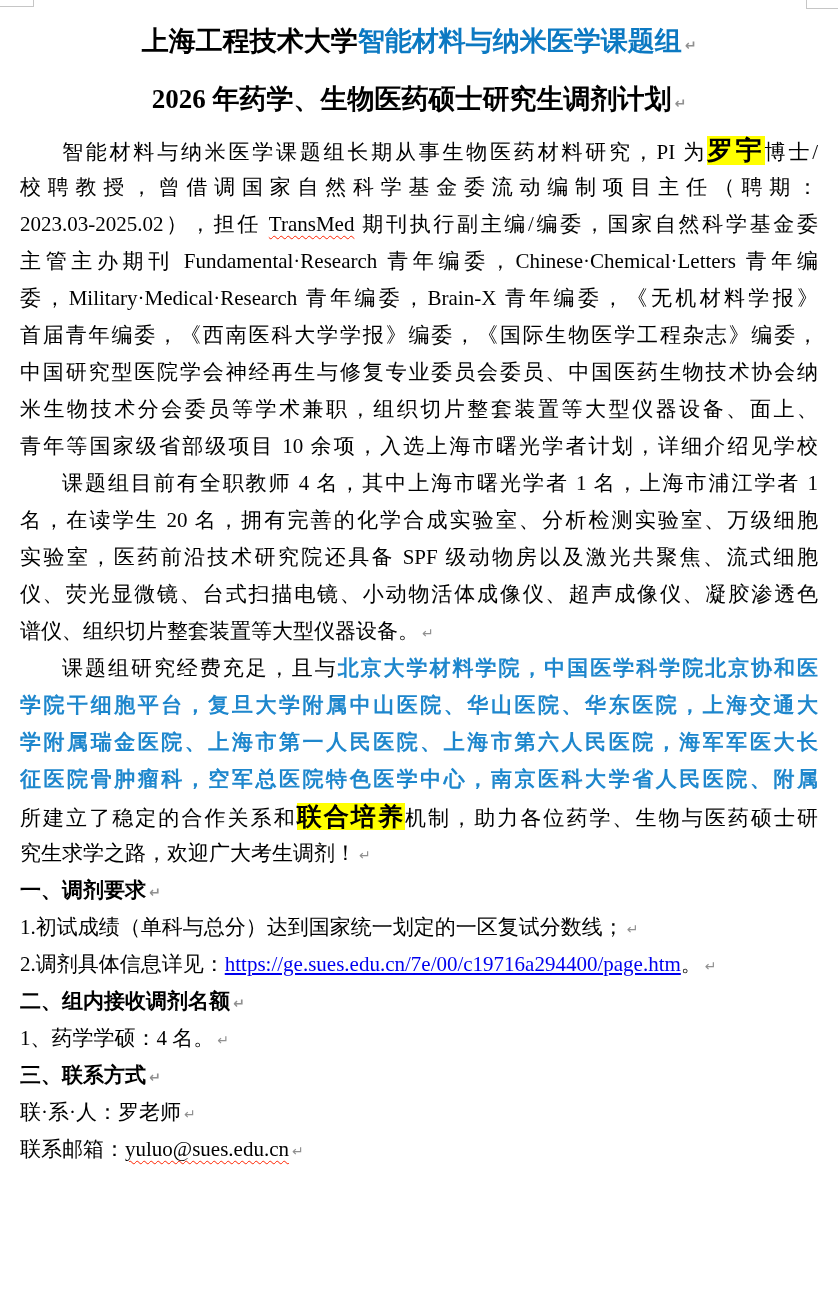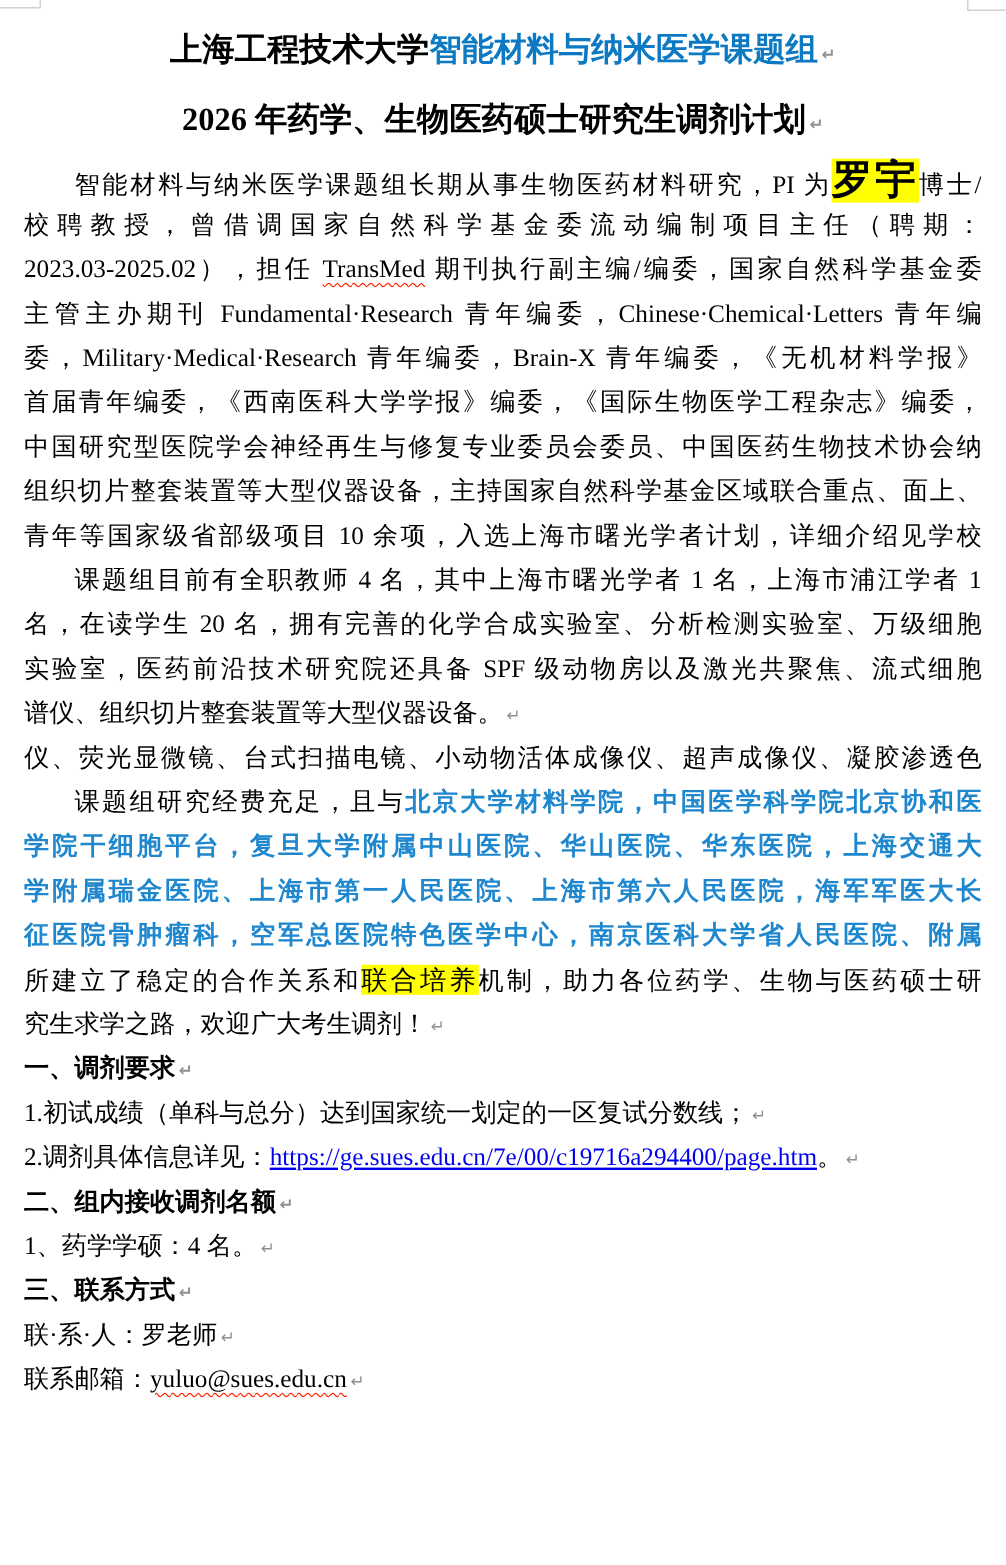--- a/index.html
+++ b/index.html
@@ -34,22 +34,22 @@
   .line.title{font-size:27px;font-weight:bold;line-height:58px;height:58px;}
   .line.gap-after{margin-bottom:4px;}
   .line.indent{text-indent:42px;}
   .line.heading{font-weight:bold;}
 
   .seg{color:#000;}
   .seg-b{color:#000;font-weight:bold;}
   .seg-title-black{color:#000;}
   .seg-title-blue{color:var(--title-blue);}
   .seg-blue{color:var(--inst-blue);font-weight:bold;}
-  .seg-hl-big{background:var(--hl);font-weight:bold;font-size:34px;}
-  .seg-hl{background:var(--hl);font-weight:normal;font-size:22px;}
+  .seg-hl-big{background:var(--hl);font-weight:bold;font-size:26px;}
+  .seg-hl{background:var(--hl);font-weight:bold;font-size:25px;}
   .seg-sq{
     text-decoration-line:underline;
     text-decoration-style:wavy;
     text-decoration-color:var(--sq-red);
     text-decoration-thickness:1px;
     text-underline-offset:4px;
   }
   a.seg-link{
     color:var(--link-blue);
     text-decoration:underline;
@@ -73,27 +73,27 @@
   <div id="doc">
       <div class="line title center"><span class="seg-title-black">上海工程技术大学</span><span class="seg-title-blue">智能材料与纳米医学课题组</span><span class="seg-mark">↵</span></div>
       <div class="line title center gap-after"><span class="seg-title-black">2026 年药学、生物医药硕士研究生调剂计划</span><span class="seg-mark">↵</span></div>
       <div class="line wrapjust indent"><span class="seg">智能材料与纳米医学课题组长期从事生物医药材料研究，PI 为</span><span class="seg-hl-big">罗宇</span><span class="seg">博士/</span></div>
       <div class="line wrapjust"><span class="seg">校聘教授，曾借调国家自然科学基金委流动编制项目主任（聘期：</span></div>
       <div class="line wrapjust"><span class="seg">2023.03-2025.02），担任 </span><span class="seg seg-sq">TransMed</span><span class="seg"> 期刊执行副主编/编委，国家自然科学基金委</span></div>
       <div class="line wrapjust"><span class="seg">主管主办期刊 Fundamental·Research 青年编委，Chinese·Chemical·Letters 青年编</span></div>
       <div class="line wrapjust"><span class="seg">委，Military·Medical·Research 青年编委，Brain-X 青年编委，《无机材料学报》</span></div>
       <div class="line wrapjust"><span class="seg">首届青年编委，《西南医科大学学报》编委，《国际生物医学工程杂志》编委，</span></div>
       <div class="line wrapjust"><span class="seg">中国研究型医院学会神经再生与修复专业委员会委员、中国医药生物技术协会纳</span></div>
-      <div class="line wrapjust"><span class="seg">组织切片整套装置等大型仪器设备，主持国家自然科学基金区域联合重点、面上、</span></div>
+      <div class="line wrapjust"><span class="seg">米生物技术分会委员等学术兼职，组织切片整套装置等大型仪器设备、面上、</span></div>
       <div class="line wrapjust"><span class="seg">青年等国家级省部级项目 10 余项，入选上海市曙光学者计划，详细介绍见学校</span></div>
       <div class="line wrapjust indent"><span class="seg">课题组目前有全职教师 4 名，其中上海市曙光学者 1 名，上海市浦江学者 1</span></div>
       <div class="line wrapjust"><span class="seg">名，在读学生 20 名，拥有完善的化学合成实验室、分析检测实验室、万级细胞</span></div>
       <div class="line wrapjust"><span class="seg">实验室，医药前沿技术研究院还具备 SPF 级动物房以及激光共聚焦、流式细胞</span></div>
+      <div class="line wrapjust"><span class="seg">仪、荧光显微镜、台式扫描电镜、小动物活体成像仪、超声成像仪、凝胶渗透色</span></div>
       <div class="line"><span class="seg">谱仪、组织切片整套装置等大型仪器设备。</span><span class="seg-mark">↵</span></div>
-      <div class="line wrapjust"><span class="seg">仪、荧光显微镜、台式扫描电镜、小动物活体成像仪、超声成像仪、凝胶渗透色</span></div>
       <div class="line wrapjust indent"><span class="seg">课题组研究经费充足，且与</span><span class="seg-blue">北京大学材料学院，中国医学科学院北京协和医</span></div>
       <div class="line wrapjust"><span class="seg-blue">学院干细胞平台，复旦大学附属中山医院、华山医院、华东医院，上海交通大</span></div>
       <div class="line wrapjust"><span class="seg-blue">学附属瑞金医院、上海市第一人民医院、上海市第六人民医院，海军军医大长</span></div>
       <div class="line wrapjust"><span class="seg-blue">征医院骨肿瘤科，空军总医院特色医学中心，南京医科大学省人民医院、附属</span></div>
       <div class="line wrapjust"><span class="seg">所建立了稳定的合作关系和</span><span class="seg-hl">联合培养</span><span class="seg">机制，助力各位药学、生物与医药硕士研</span></div>
       <div class="line"><span class="seg">究生求学之路，欢迎广大考生调剂！</span><span class="seg-mark">↵</span></div>
       <div class="line heading"><span class="seg-b">一、调剂要求</span><span class="seg-mark">↵</span></div>
       <div class="line"><span class="seg">1.初试成绩（单科与总分）达到国家统一划定的一区复试分数线；</span><span class="seg-mark">↵</span></div>
       <div class="line"><span class="seg">2.调剂具体信息详见：</span><a class="seg-link">https://ge.sues.edu.cn/7e/00/c19716a294400/page.htm</a><span class="seg">。</span><span class="seg-mark">↵</span></div>
       <div class="line heading"><span class="seg-b">二、组内接收调剂名额</span><span class="seg-mark">↵</span></div>

